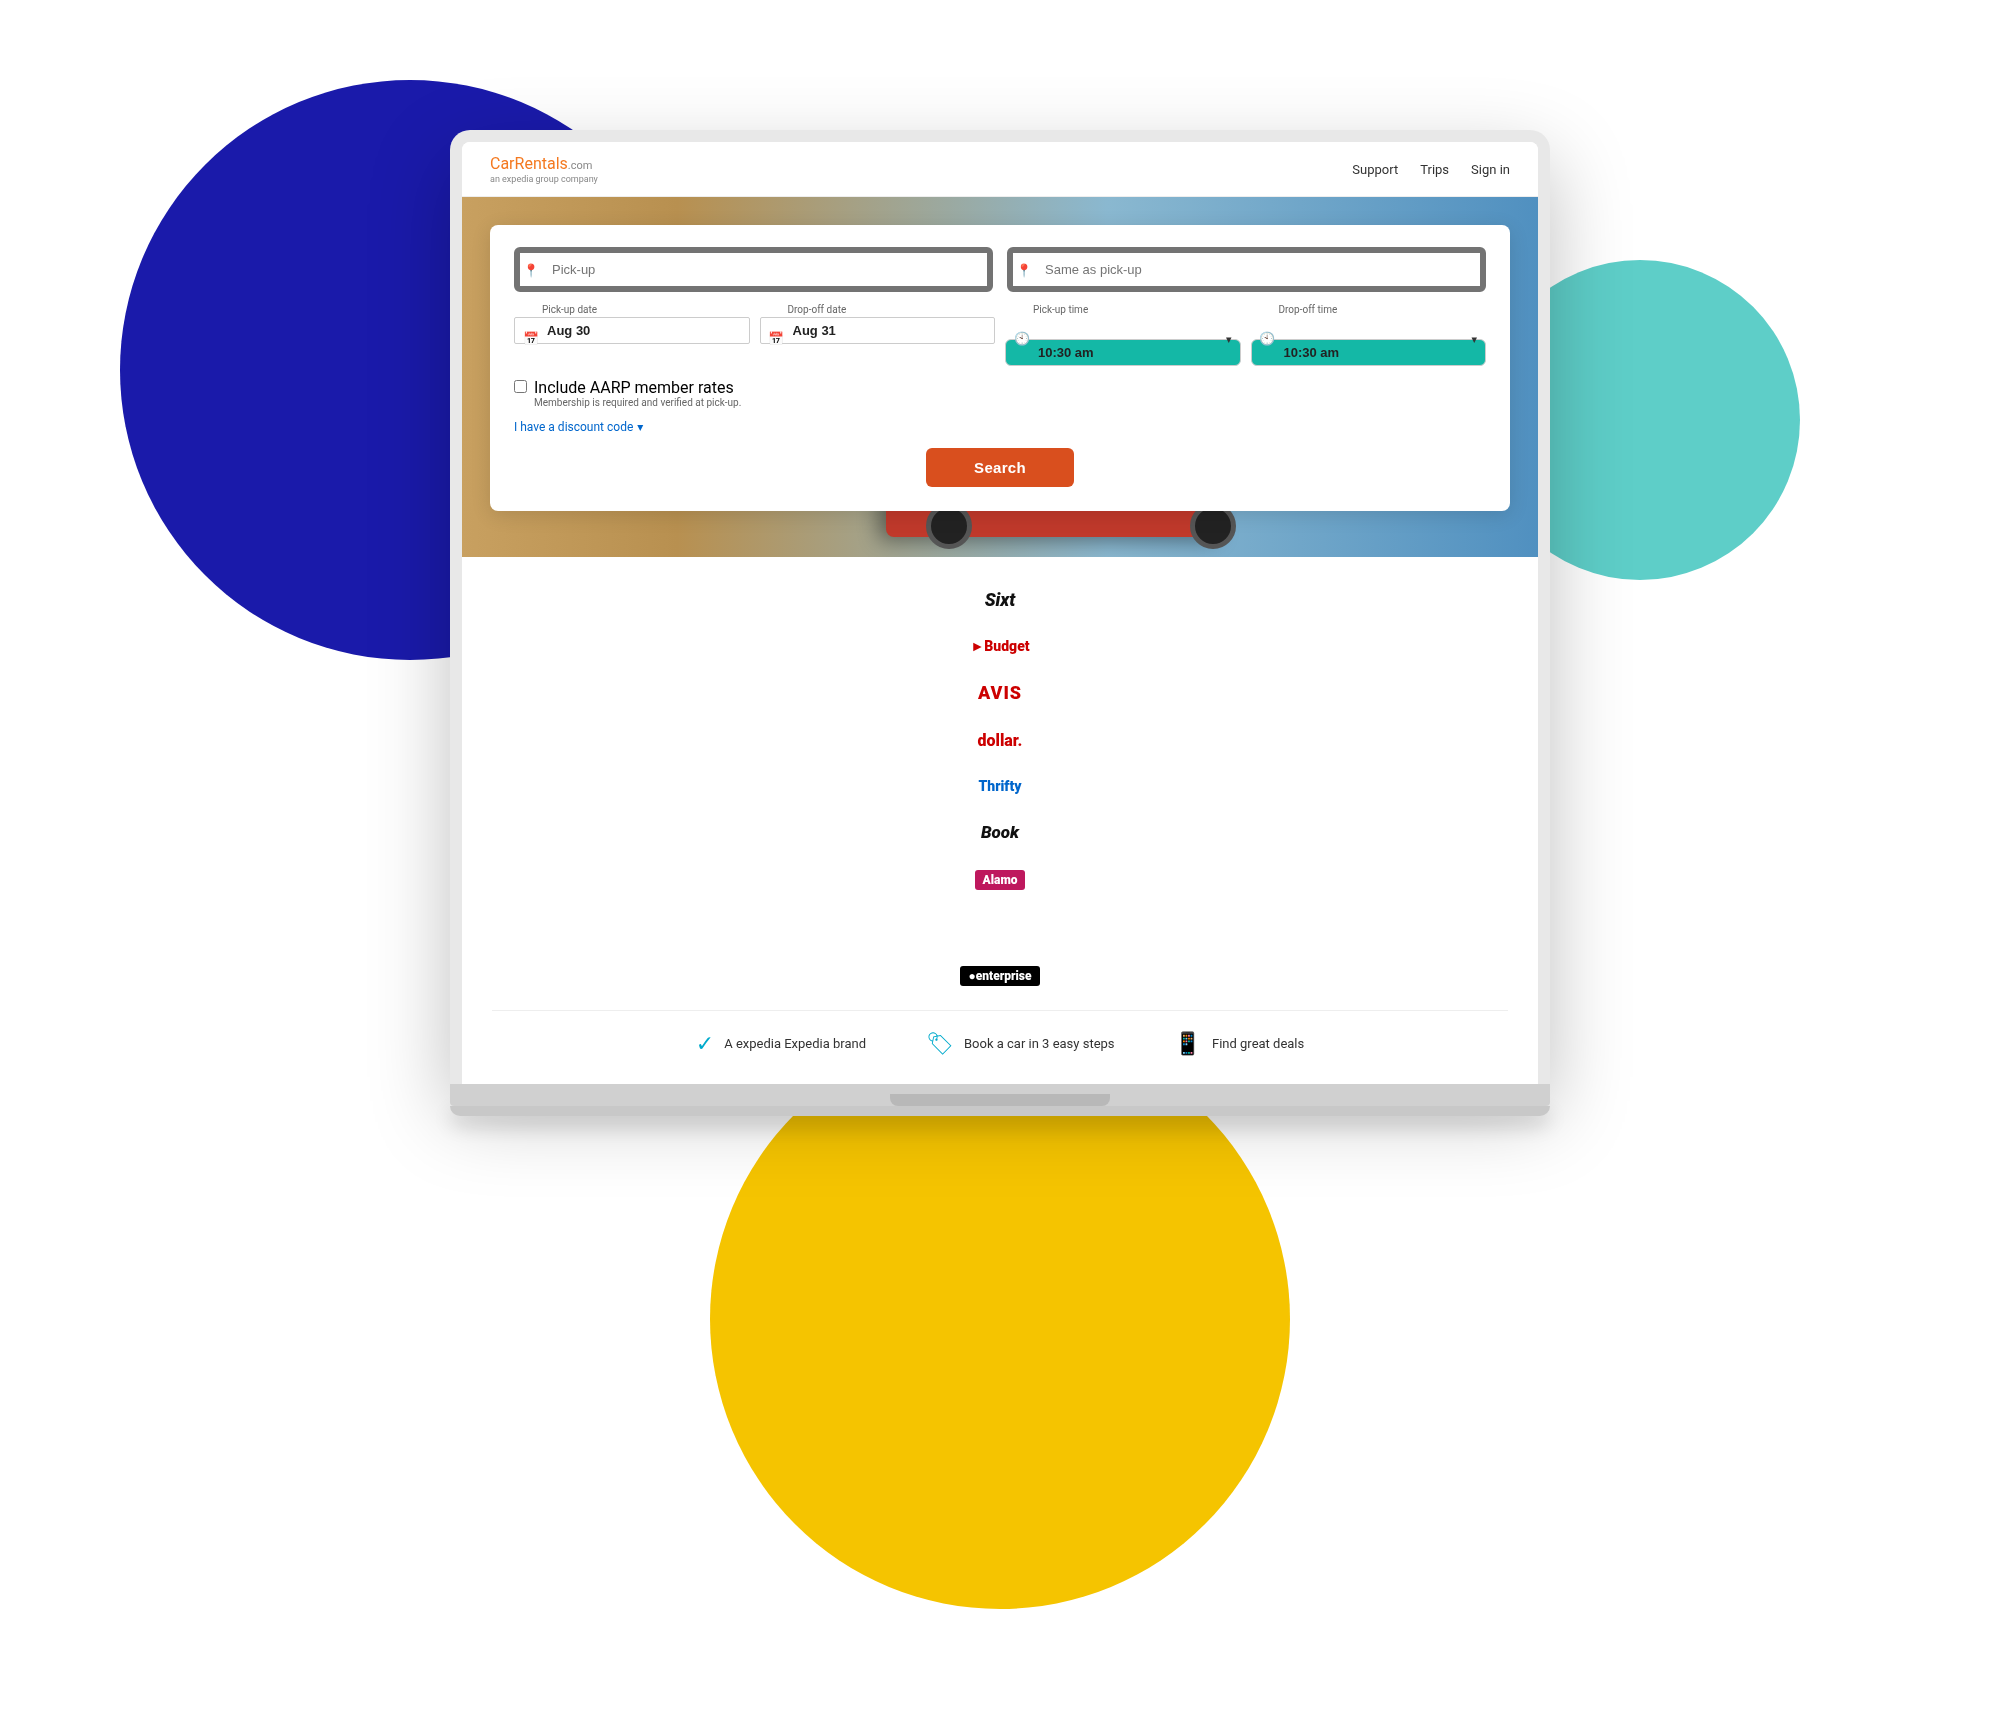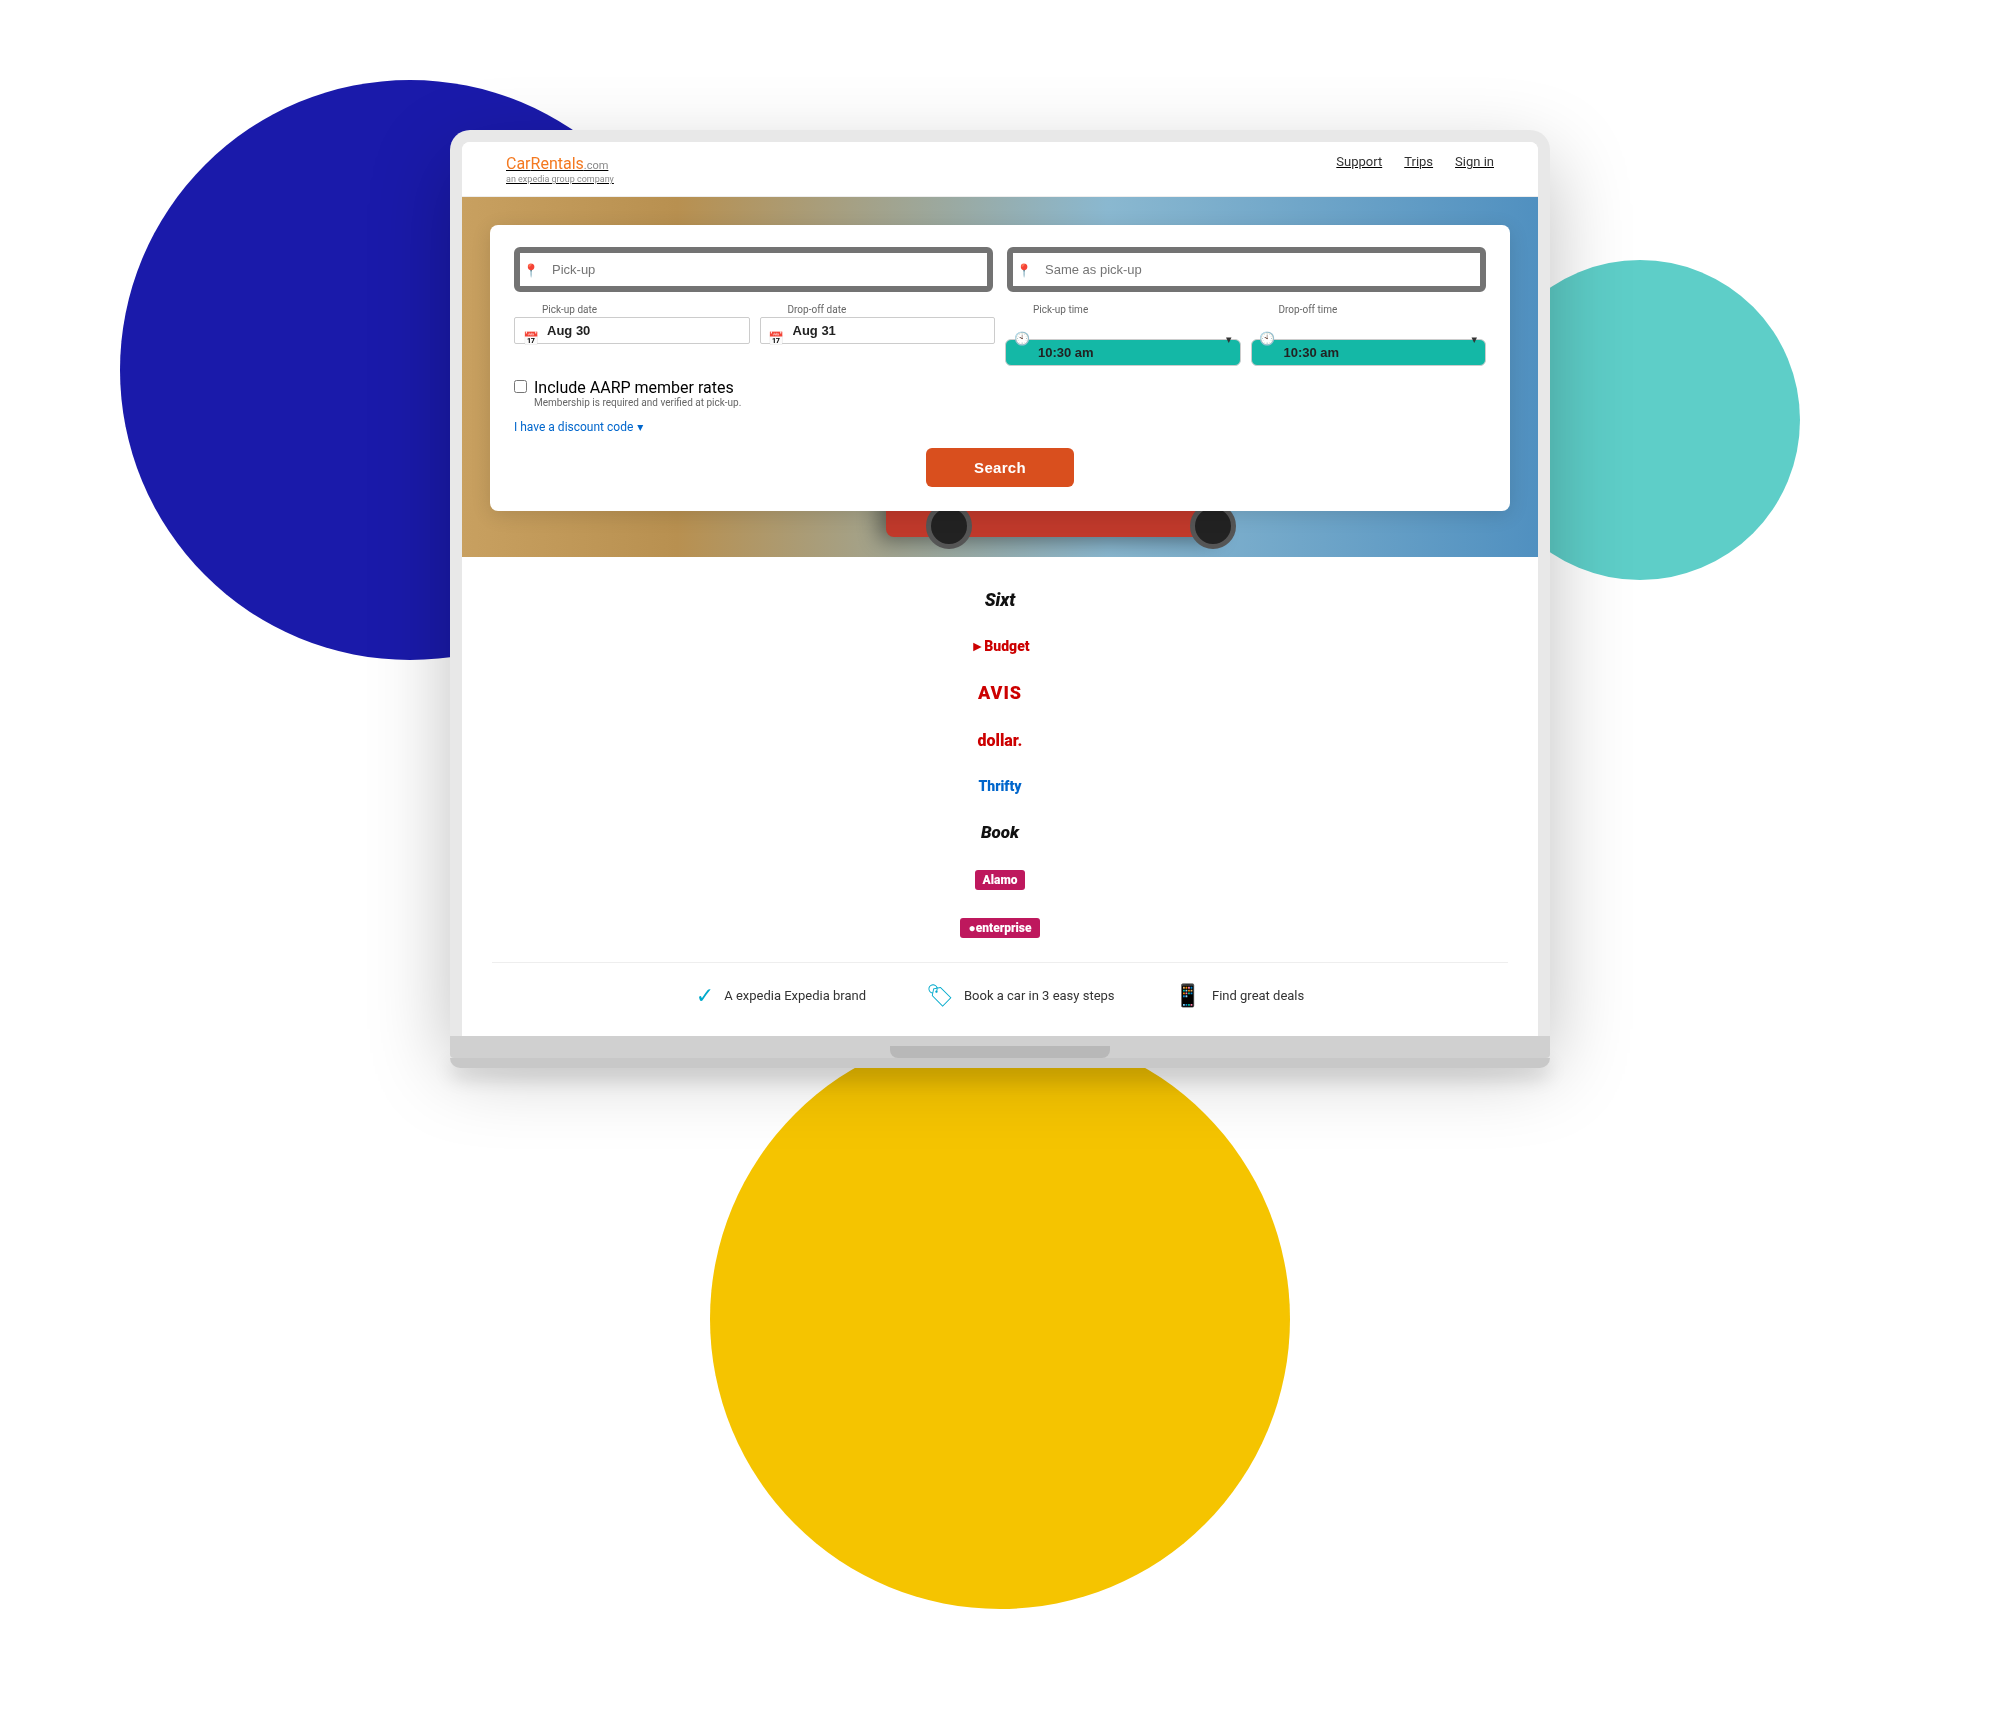--- a/index.html
+++ b/index.html
@@ -86,25 +86,24 @@
       background: #c8c8c8;
       height: 10px;
       border-radius: 0 0 20px 20px;
       box-shadow: 0 8px 20px rgba(0,0,0,0.2);
     }
 
     
     .nav-bar {
       background: #fff;
       display: flex;
-      align-items: flex-start;
+      align-items: center;
       justify-content: space-between;
-      padding: 12px 44px;
+      padding: 12px 28px;
       border-bottom: 1px solid #eee;
-      text-decoration: underline;
     }
     .logo-area {
       display: flex;
       flex-direction: column;
     }
     .logo-car { color: #f47920; }
     .logo-rentals { color: #f47920; }
     .logo-dot { color: #666; font-size: 14px; }
     .logo-sub {
       font-size: 9px;
@@ -375,25 +374,26 @@
     .partner-thrifty { color: #0066cc; font-size: 14px; }
     .partner-hertz { font-size: 17px; font-style: italic; }
     .partner-alamo {
       background: #be185d;
       color: #fff;
       padding: 3px 8px;
       border-radius: 3px;
       font-size: 12px;
     }
     .partner-enterprise {
-      background: #be185d;
+      background: #000000;
       color: #fff;
       padding: 3px 8px;
       border-radius: 3px;
       font-size: 12px;
+      margin-top: 48px;
     }
 
     
     .features-section {
       padding: 20px 30px 28px;
       display: flex;
       justify-content: center;
       align-items: center;
       gap: 60px;
       background: #fff;

